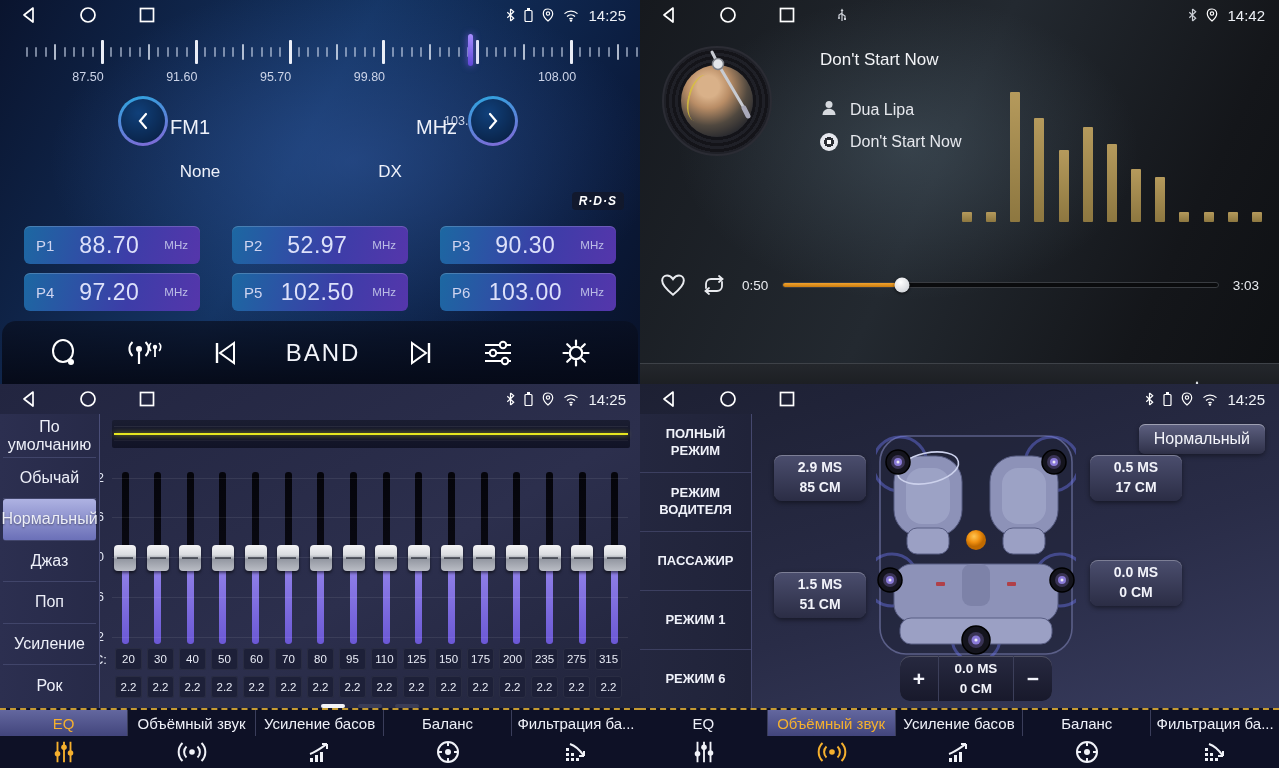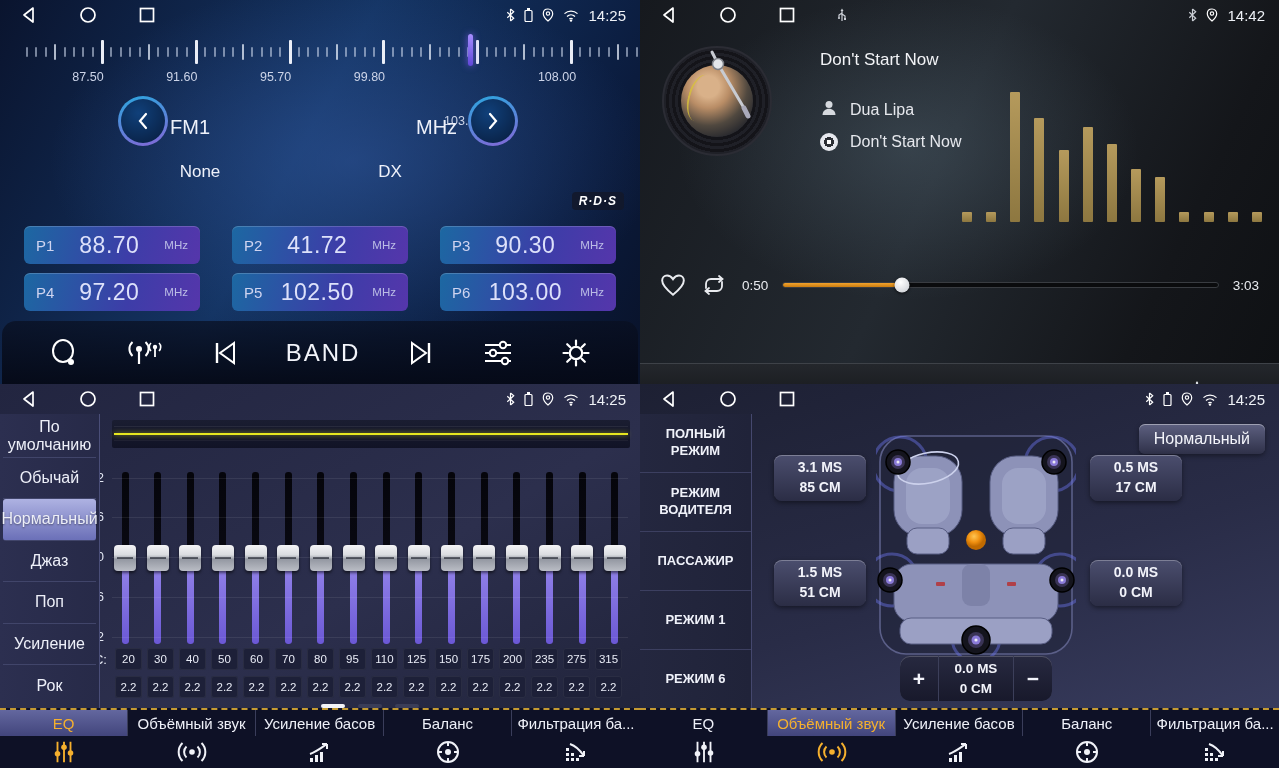--- a/index.html
+++ b/index.html
@@ -101,21 +101,21 @@
   .tab.selected .tab-icon{color:#f5b02e}
 
   
   .q-stage{left:640px;top:384px;width:639px;height:384px;background:linear-gradient(163deg,#1d2033,#292c47 52%,#3c4064 100%)}
   .mode-list{position:absolute;left:0;top:30px;bottom:60px;width:112px;background:linear-gradient(90deg,#24273f,#202339);border-right:1px solid #45486e;display:flex;flex-direction:column;z-index:4}
   .mode-item{flex:1;display:flex;align-items:center;justify-content:center;text-align:center;font-size:13px;font-weight:bold;color:#f0f2fa;border-bottom:1px solid #3c3f60;line-height:1.3;padding:2px;cursor:pointer}
   .mode-item:last-child{border-bottom:none}
   .preset-chip{position:absolute;right:14px;top:40px;padding:6px 15px;border-radius:6px;background:linear-gradient(180deg,#5d6080,#2f3149);box-shadow:inset 0 1px 0 rgba(255,255,255,.4),0 2px 5px rgba(0,0,0,.4);font-size:16px;color:#f4f5fb;cursor:pointer}
   .delay-chip{position:absolute;width:92px;height:46px;border-radius:8px;background:linear-gradient(180deg,#4b4e6e,#2b2d45);box-shadow:inset 0 1px 0 rgba(255,255,255,.28),0 2px 5px rgba(0,0,0,.45);display:flex;flex-direction:column;align-items:center;justify-content:center;color:#f2f3fa;font-size:14px;font-weight:bold;line-height:1.4}
   .chip-fl{left:134px;top:71px}.chip-fr{left:450px;top:71px}
-  .chip-rl{left:134px;top:176px}.chip-rr{left:450px;top:176px}
+  .chip-rl{left:134px;top:188px}.chip-rr{left:450px;top:176px}
   .car{position:absolute;left:236px;top:48px;width:200px;height:226px}
   .stepper{position:absolute;left:260px;top:272px;width:152px;height:45px;border-radius:10px;background:linear-gradient(180deg,#272940,#18192b);box-shadow:inset 0 1px 0 rgba(255,255,255,.2);display:grid;grid-template-columns:38px 1fr 38px;align-items:center;color:#f2f3fa;z-index:3}
   .stepper .sym{font-size:21px;font-weight:bold;text-align:center;cursor:pointer}
   .stepper .vals{text-align:center;font-size:13.5px;font-weight:bold;line-height:1.45;border-left:1px solid #3c3f5a;border-right:1px solid #3c3f5a;align-self:stretch;display:flex;flex-direction:column;justify-content:center}
 </style>
 </head>
 <body>
 
 <div class="screen">
 
@@ -269,21 +269,21 @@
     </div>
 
     <div class="presets" id="radio-presets">
         <div class="preset">
           <span class="pid">P1</span>
           <span class="pval">88.70</span>
           <span class="punit">MHz</span>
         </div>
         <div class="preset">
           <span class="pid">P2</span>
-          <span class="pval">41.72</span>
+          <span class="pval">52.97</span>
           <span class="punit">MHz</span>
         </div>
         <div class="preset">
           <span class="pid">P3</span>
           <span class="pval">90.30</span>
           <span class="punit">MHz</span>
         </div>
         <div class="preset">
           <span class="pid">P4</span>
           <span class="pval">97.20</span>
@@ -808,21 +808,21 @@
         <div class="mode-item">ПОЛНЫЙ РЕЖИМ</div>
         <div class="mode-item">РЕЖИМ ВОДИТЕЛЯ</div>
         <div class="mode-item">ПАССАЖИР</div>
         <div class="mode-item">РЕЖИМ 1</div>
         <div class="mode-item">РЕЖИМ 6</div>
       </div>
 
     <div class="preset-chip">Нормальный</div>
 
     <div class="delay-chip chip-fl">
-      <span>3.1 MS</span>
+      <span>2.9 MS</span>
       <span>85 CM</span>
     </div>
     <div class="delay-chip chip-fr">
       <span>0.5 MS</span>
       <span>17 CM</span>
     </div>
     <div class="delay-chip chip-rl">
       <span>1.5 MS</span>
       <span>51 CM</span>
     </div>

